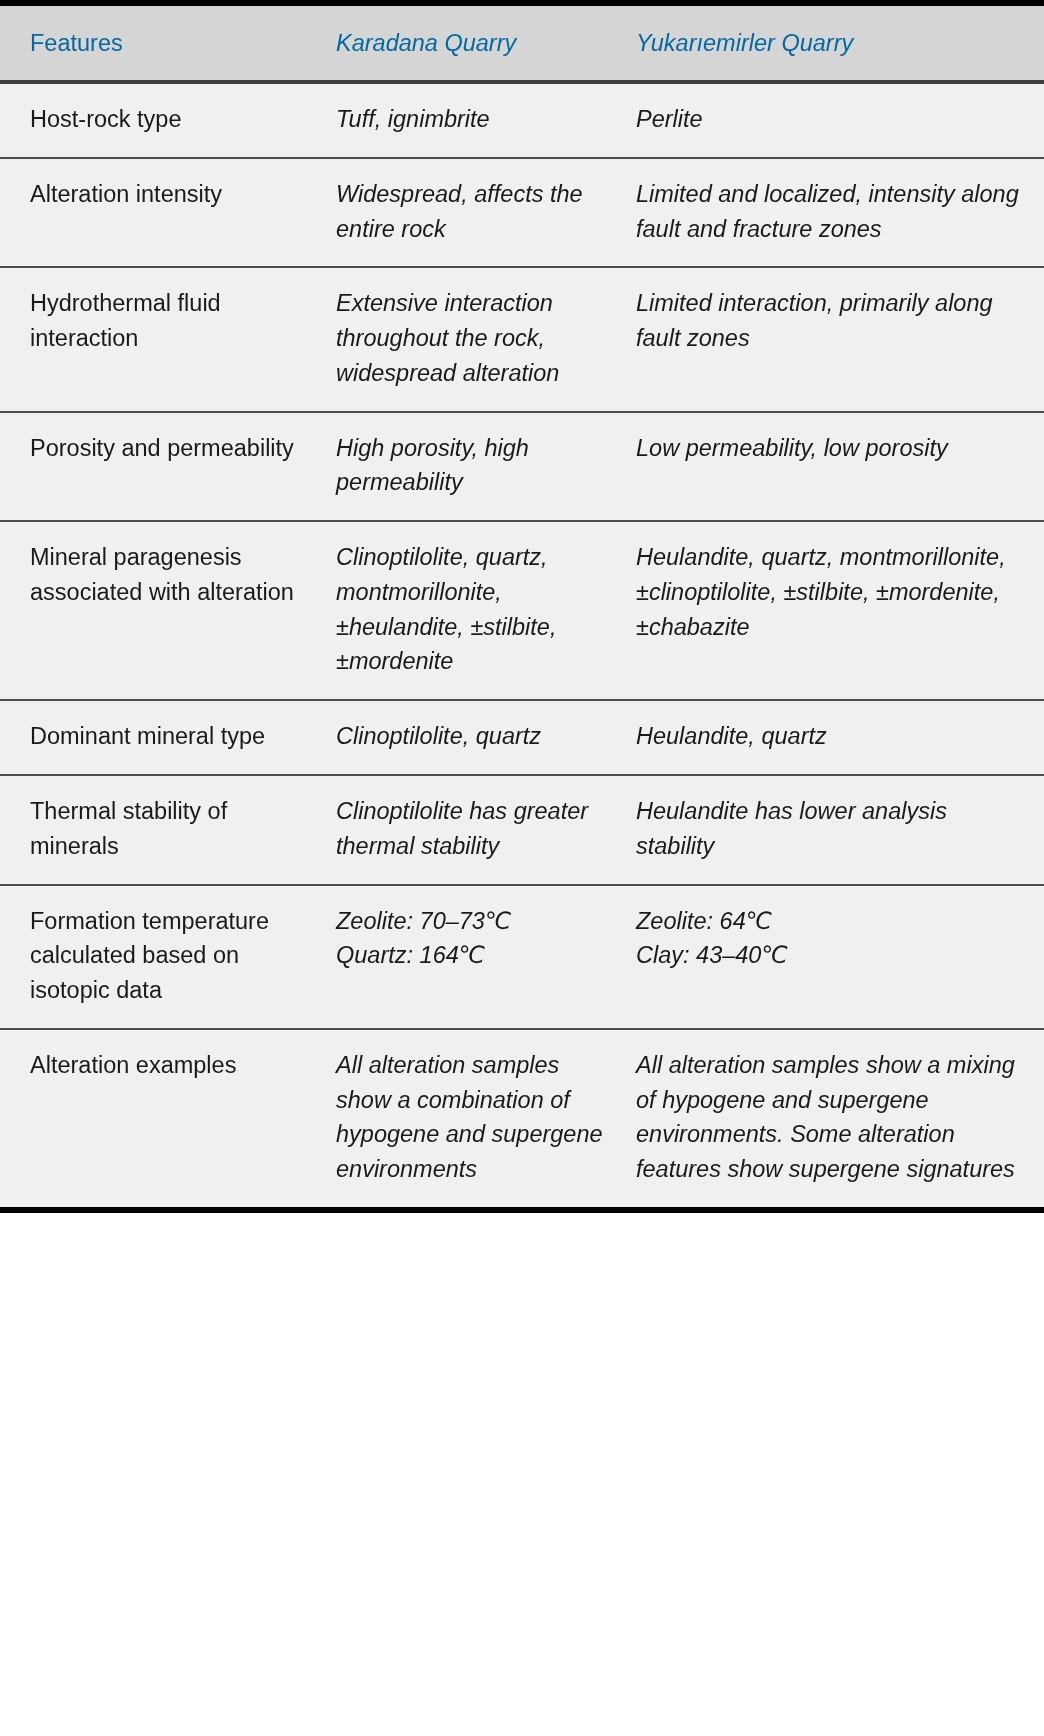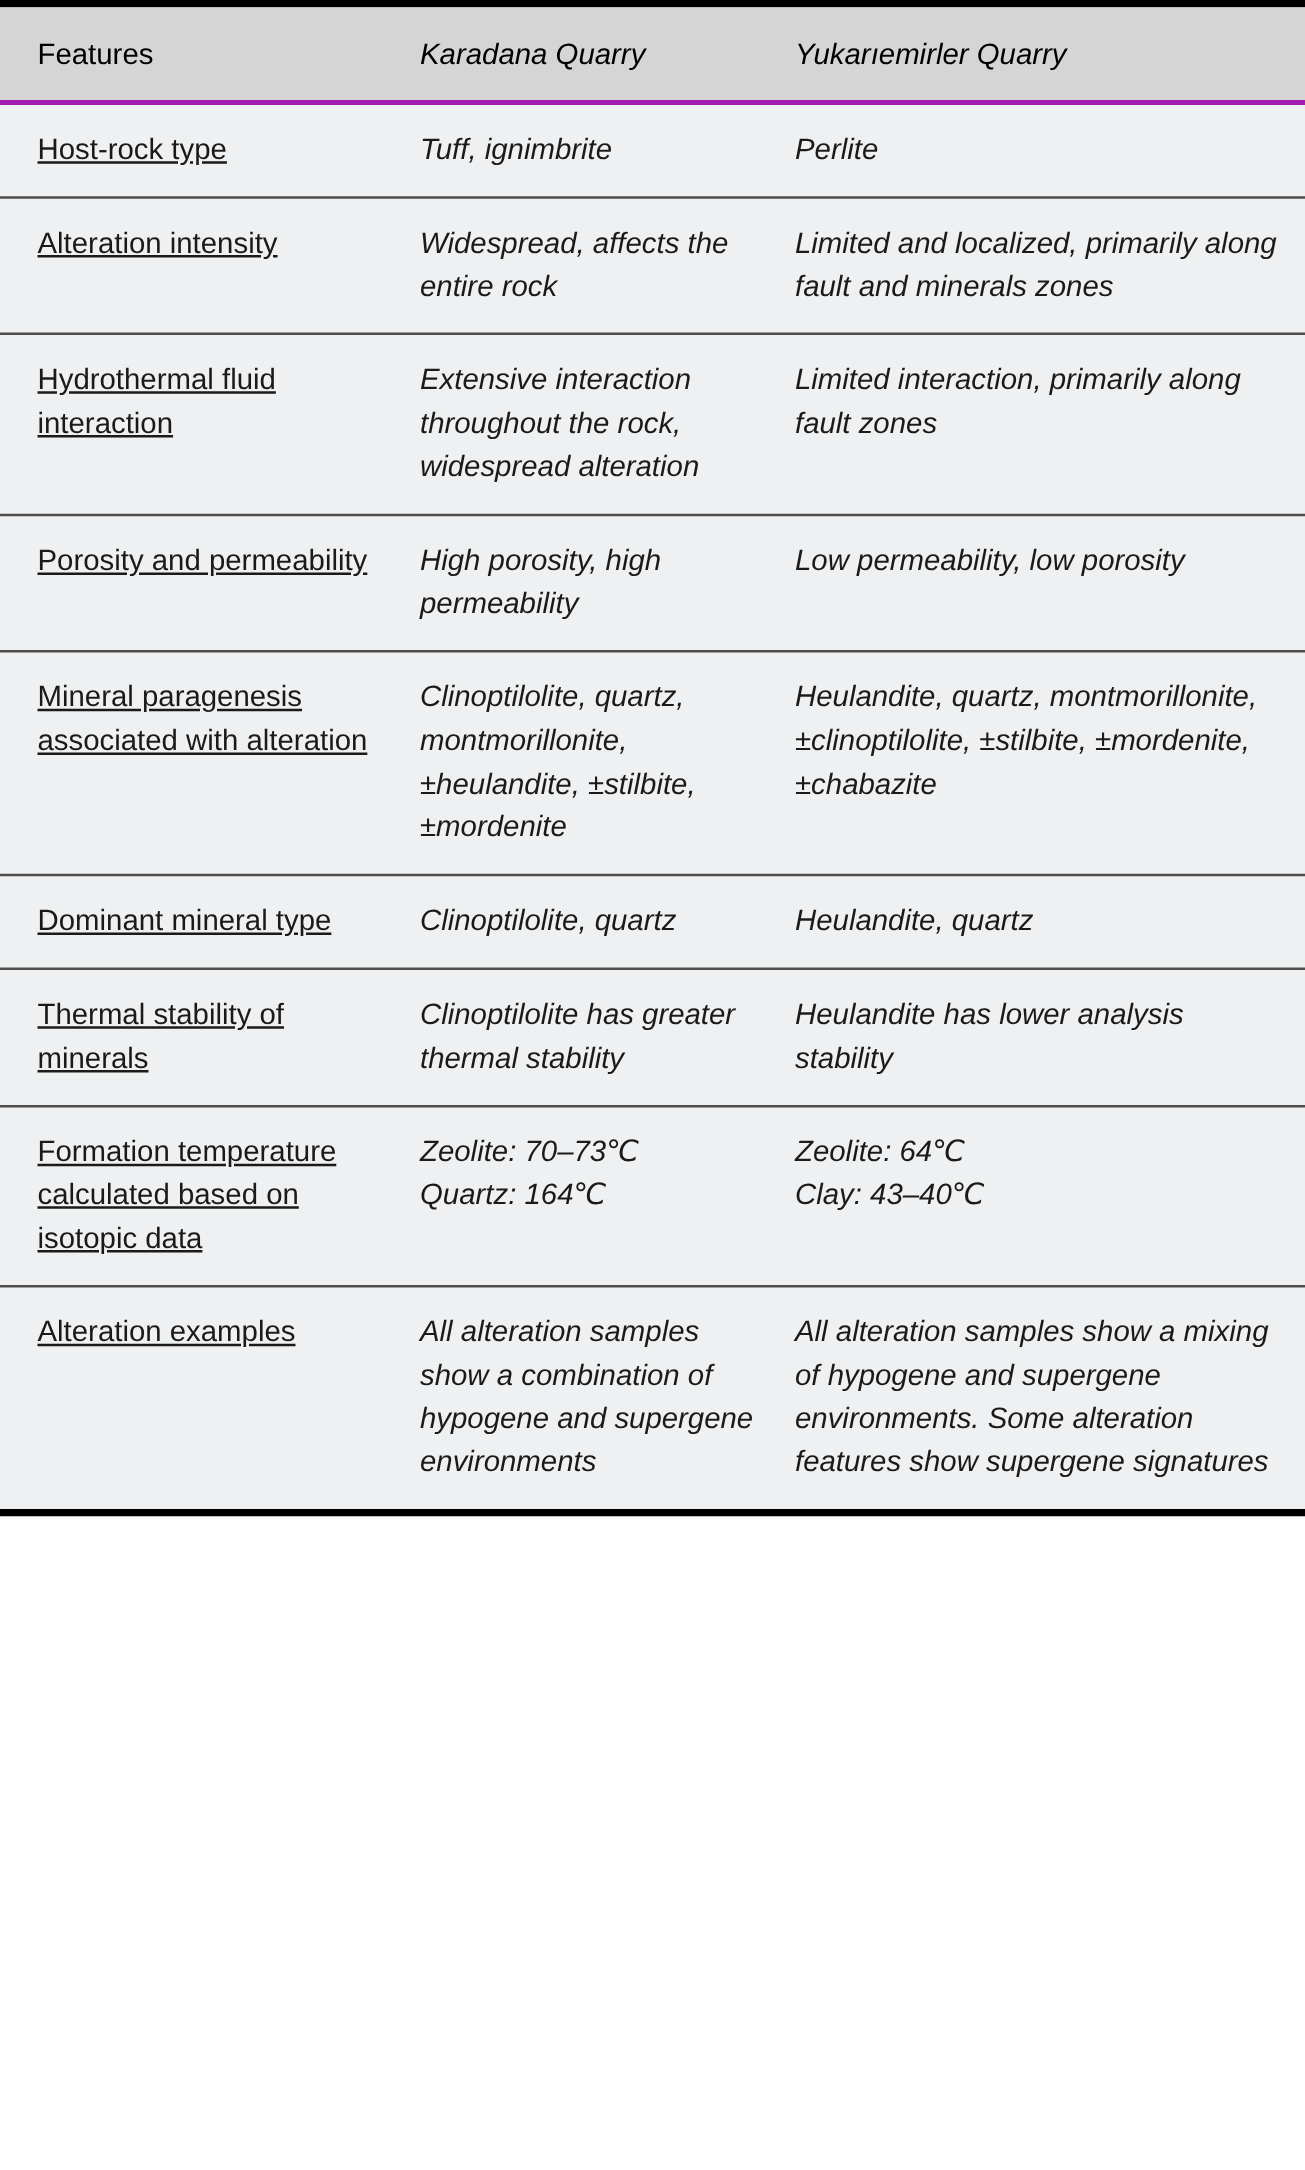--- a/index.html
+++ b/index.html
@@ -29,25 +29,25 @@
   table.compare col.c2 { width: 300px; }
   table.compare col.c3 { width: 416px; }
 
   thead tr.head-row {
     background: #d5d5d5;
   }
   thead th {
     text-align: left;
     font-weight: normal;
     font-size: 23.5px;
-    color: #000000;
+    color: #0369a1;
     padding: 20px 12px 20px 30px;
     vertical-align: top;
     line-height: 1.45;
-    border-bottom: 4px solid #a21caf;
+    border-bottom: 4px solid #404040;
     background: #d5d5d5;
   }
   thead th.col2, thead th.col3 {
     padding-left: 8px;
     font-style: italic;
   }
 
   tbody tr {
     background: #eff0f1;
   }
@@ -63,21 +63,20 @@
   tbody tr:first-child td {
     border-top: none;
   }
   tbody td.col2, tbody td.col3 {
     padding-left: 8px;
     padding-right: 16px;
     font-style: italic;
   }
   tbody td.col1 {
     padding-right: 20px;
-    text-decoration: underline;
   }
   .cell-line { display: block; white-space: nowrap; }
   .cell-text { display: block; }
 </style>
 </head>
 <body>
 
 <div class="table-wrap">
   <table class="compare">
     <colgroup>
@@ -105,21 +104,21 @@
           </td>
         </tr>
         <tr>
           <td class="col1">
             <span class="cell-text">Alteration intensity</span>
           </td>
           <td class="col2">
             <span class="cell-text">Widespread, affects the entire rock</span>
           </td>
           <td class="col3">
-            <span class="cell-text">Limited and localized, primarily along fault and minerals zones</span>
+            <span class="cell-text">Limited and localized, intensity along fault and fracture zones</span>
           </td>
         </tr>
         <tr>
           <td class="col1">
             <span class="cell-text">Hydrothermal fluid interaction</span>
           </td>
           <td class="col2">
             <span class="cell-text">Extensive interaction throughout the rock, widespread alteration</span>
           </td>
           <td class="col3">

